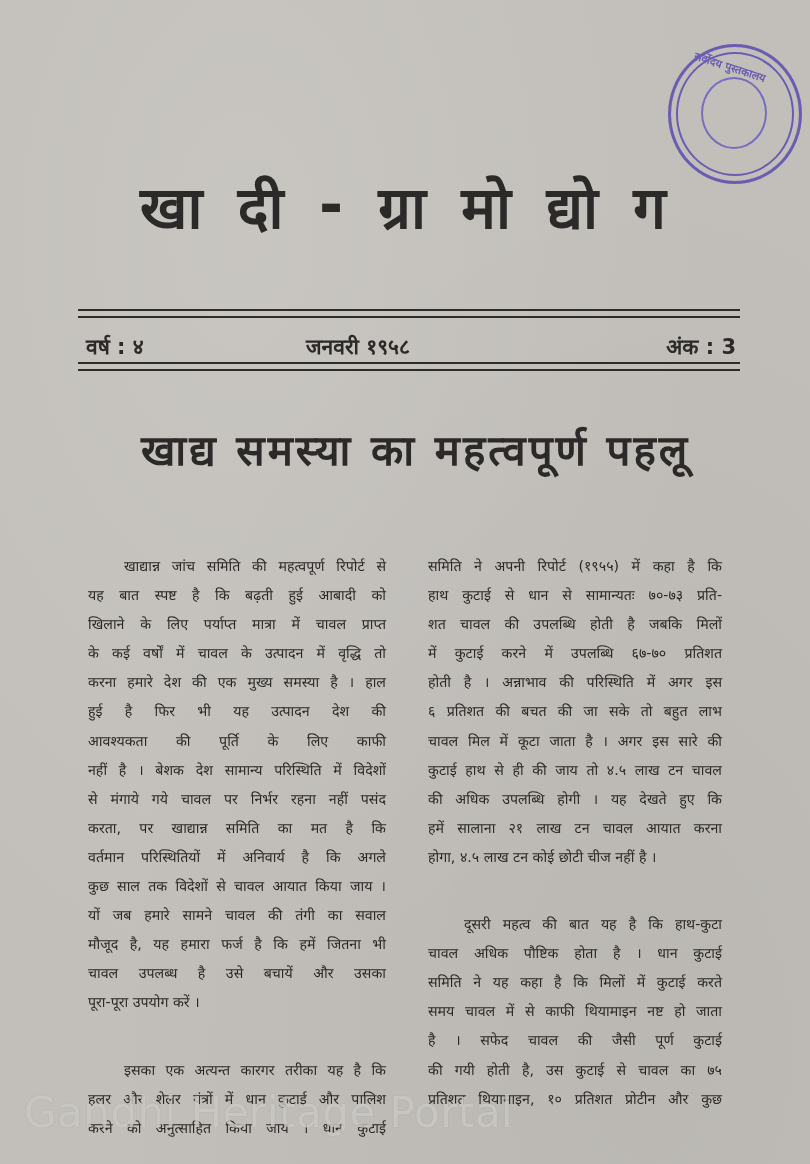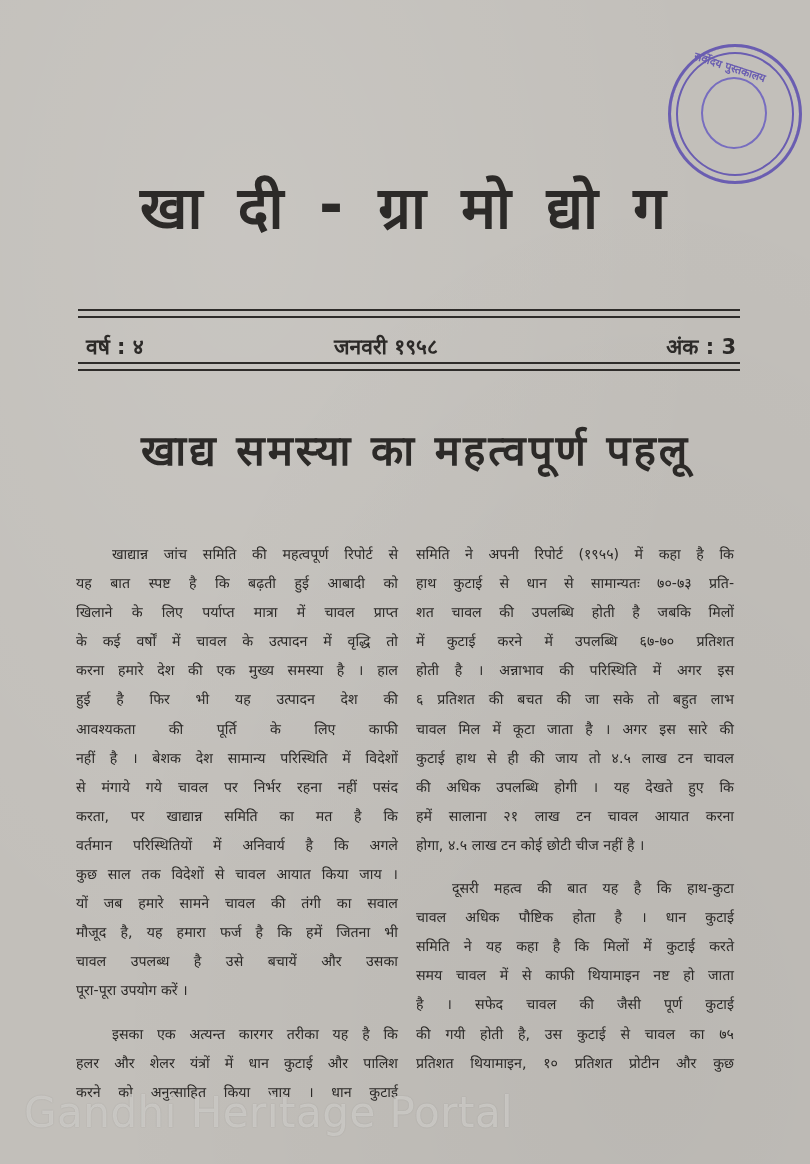--- a/index.html
+++ b/index.html
@@ -37,35 +37,35 @@
       position: absolute; left: 22px; top: 12px; font-size: 11px;
       color: #5b4db0; font-weight: bold; transform: rotate(18deg);
     }
 
     .rule { position: absolute; left: 78px; width: 662px; height: 2px; background: #2e2c2a; }
     .issue-bar {
       position: absolute; left: 86px; top: 324px; width: 650px; height: 36px;
       display: flex; justify-content: space-between; align-items: flex-end;
       font-size: 21px; font-weight: bold; color: #2c2a28;
     }
-    .issue-bar .center { position: absolute; left: 248px; }
+    .issue-bar .center { position: absolute; left: 220px; }
 
     .headline {
       position: absolute; left: 141px; top: 420px; width: 580px;
       font-size: 42px; font-weight: bold; color: #2c2a28;
       letter-spacing: 3px; white-space: nowrap;
     }
 
     .col {
       position: absolute; top: 540px; width: 322px;
       font-size: 14.2px; line-height: 29.1px; color: #2b2927;
     }
     .col.left { left: 76px; }
     .col.right { left: 416px; width: 318px; }
-    .col p { margin: 0; text-align: justify; }
+    .col p { margin: 12px; text-align: justify; }
     .col .line { display: block; white-space: nowrap; text-align-last: justify; text-align: justify; }
     .col .line.last { text-align-last: left; }
     .col .gap { height: 14px; }
     .indent { padding-left: 36px; }
 
     .watermark {
       position: absolute; left: 24px; top: 1088px; width: 780px;
       font-family: "DejaVu Sans", sans-serif; font-size: 42px;
       color: rgba(240,238,235,0.55);
       text-shadow: 0 0 1px rgba(120,118,115,0.6);

